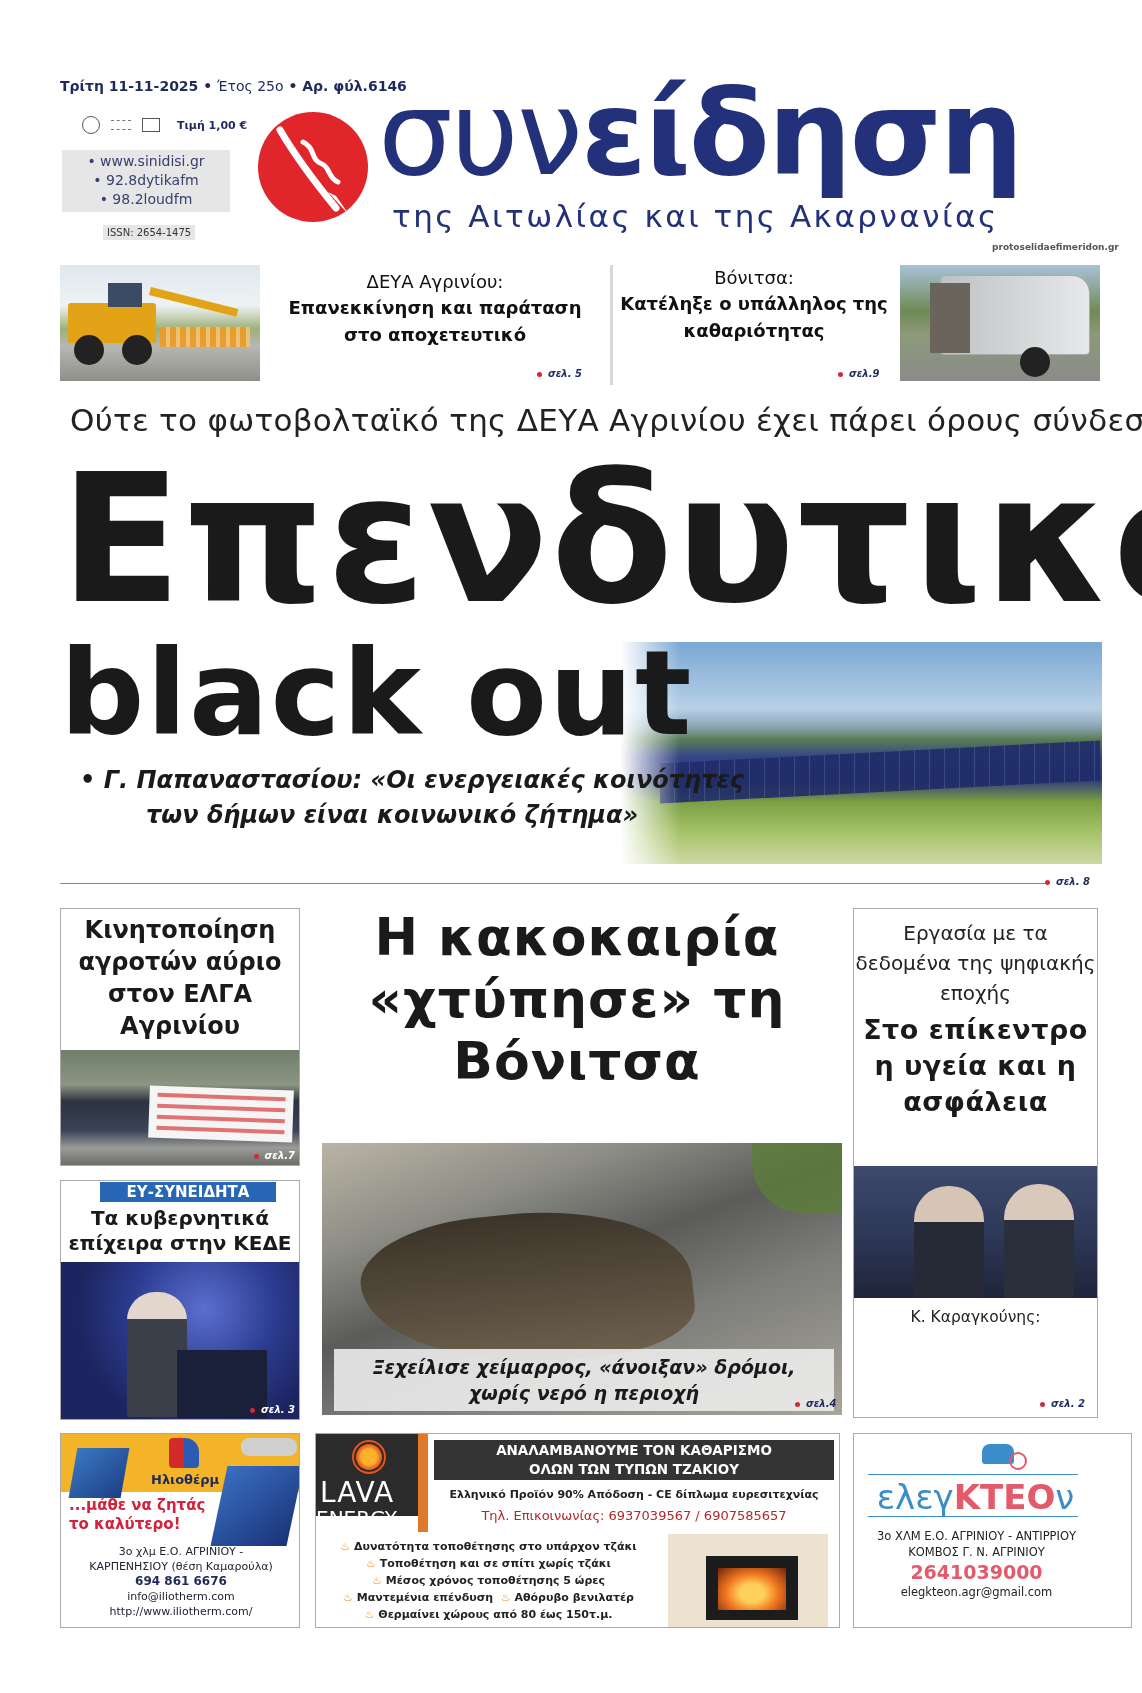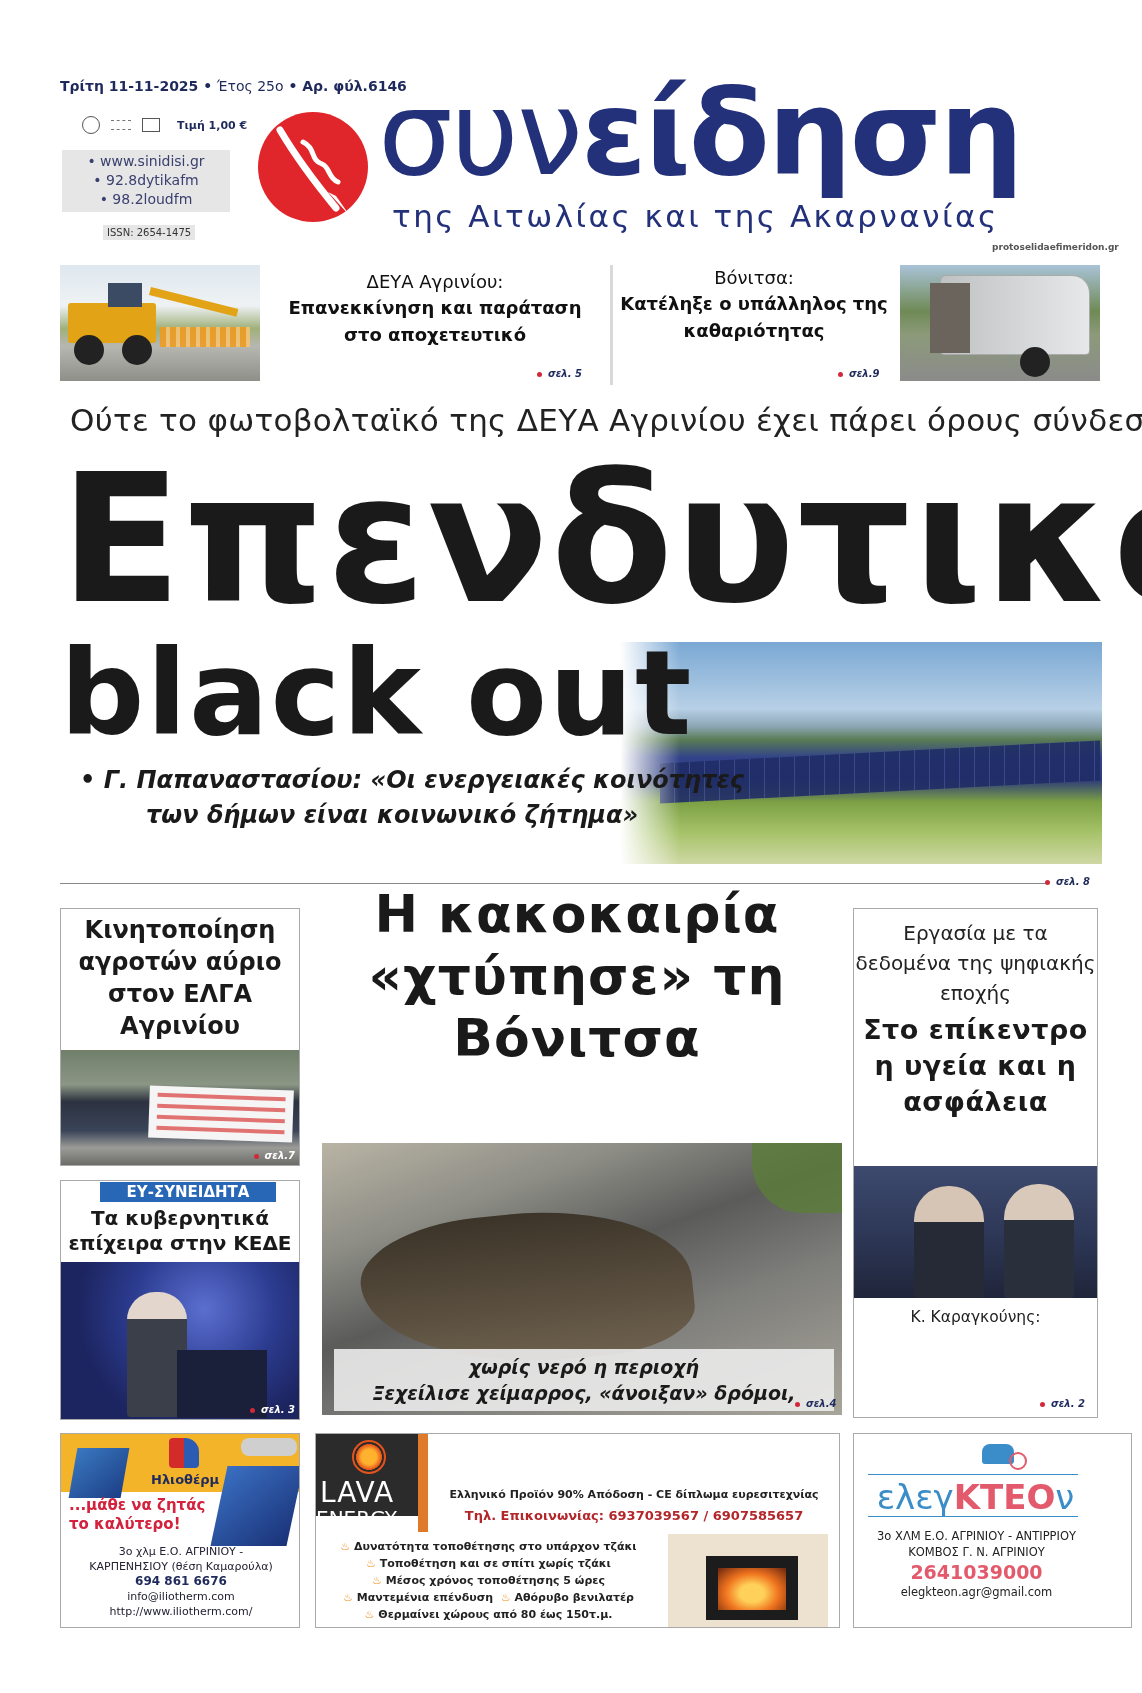--- a/index.html
+++ b/index.html
@@ -83,21 +83,21 @@
   .eu-box { left: 60px; top: 1180px; width: 240px; height: 240px; }
   .eu-label { left: 100px; top: 1182px; width: 176px; height: 20px; background: #2866b6; color: #fff; text-align: center; font-size: 15px; font-weight: bold; line-height: 20px; }
   .eu-title { left: 60px; top: 1206px; width: 240px; text-align: center; font-size: 20px; font-weight: bold; line-height: 25px; color: #1a1a1a; }
   .eu-photo { left: 61px; top: 1262px; width: 238px; height: 157px;
     background: radial-gradient(circle at 60% 30%, #5b6fd0 0%, #2b3b8f 40%, #1d2560 70%), #1d2560; }
   .eu-photo .man { position:absolute; left:66px; top:30px; width:60px; height:125px; background: linear-gradient(180deg,#e3d6cc 0 22%,#3a3f4a 22% 100%); border-radius: 28px 28px 4px 4px; }
   .eu-photo .podium { position:absolute; left:116px; top:88px; width:90px; height:68px; background:#1a1f3a; }
   .eu-photo .pref { position:absolute; right:4px; bottom:4px; color:#fff; }
 
   
-  .center-head { left: 318px; top: 883px; width: 518px; text-align: center; font-size: 52px; font-weight: bold; line-height: 62px; color: #1a1a1a; letter-spacing: 1px; }
+  .center-head { left: 318px; top: 906px; width: 518px; text-align: center; font-size: 52px; font-weight: bold; line-height: 62px; color: #1a1a1a; letter-spacing: 1px; }
   .crack-photo { left: 322px; top: 1143px; width: 520px; height: 272px;
     background: linear-gradient(160deg,#b9b4a4 0%,#8c8c85 25%,#5b5b5a 45%,#7d7d7a 65%,#a8a59a 100%); }
   .crack-photo .hole { position:absolute; left:40px; top:70px; width:330px; height:150px; background: linear-gradient(180deg,#3c3429,#6d604d); border-radius: 40% 60% 30% 70%; transform: rotate(-6deg); }
   .crack-photo .grass { position:absolute; right:0; top:0; width:90px; height:70px; background:#5d7d3a; opacity:.8; border-radius: 0 0 0 50px; }
   .crack-caption { left: 334px; top: 1349px; width: 500px; height: 62px; background: rgba(235,235,235,0.9); text-align: center; font-size: 19px; font-style: italic; font-weight: bold; line-height: 26px; color: #1a1a1a; padding-top: 5px; }
   .crack-ref { left: 795px; top: 1398px; }
 
   
   .health-box { left: 853px; top: 908px; width: 245px; height: 510px; }
   .health-kicker { left: 853px; top: 918px; width: 245px; text-align: center; font-size: 20px; line-height: 30px; color: #222; }
@@ -123,21 +123,21 @@
   .ad1 .info .phone { font-weight:bold; font-size:12px; color:#1f2a5c; }
 
   .ad2 { left: 315px; top: 1433px; width: 525px; height: 195px; }
   .ad2 .logo { position:absolute; left:0; top:0; width:112px; height:82px; background:#2b2b2b; }
   .ad2 .logo .flame { position:absolute; left:36px; top:6px; width:34px; height:34px; border-radius:50%; background: radial-gradient(circle,#ffb22e 0 35%,#e4531b 60%,#2b2b2b 62%); border:2px solid #e4531b; }
   .ad2 .logo .w1 { position:absolute; left:4px; top:42px; font-size:28px; color:#fff; letter-spacing:1px; }
   .ad2 .logo .w2 { position:absolute; left:0; top:72px; font-size:20px; color:#fff; }
   .ad2 .logo .stripe { position:absolute; right:0; top:0; width:10px; height:98px; background:#e07a2b; }
   .ad2 .topbar { position:absolute; left:118px; top:6px; width:400px; height:40px; background:#343434; color:#fff; text-align:center; font-size:13.5px; font-weight:bold; line-height:19px; padding-top:1px; }
   .ad2 .line1 { position:absolute; left:118px; top:54px; width:400px; text-align:center; font-size:11px; font-weight:bold; color:#222; }
-  .ad2 .line2 { position:absolute; left:118px; top:74px; width:400px; text-align:center; font-size:13px; font-weight:bold; color:#b3262a; }
+  .ad2 .line2 { position:absolute; left:118px; top:74px; width:400px; text-align:center; font-size:13px; font-weight:normal; color:#b3262a; }
   .ad2 .feats { position:absolute; left:0; top:104px; width:345px; text-align:center; font-size:11px; font-weight:bold; color:#222; line-height:17px; }
   .ad2 .feats .fl { color:#f08a1b; }
   .ad2 .fireplace { position:absolute; left:352px; top:100px; width:160px; height:94px; background:#ede2cf; }
   .ad2 .fireplace .insert { position:absolute; left:38px; top:22px; width:92px; height:64px; background:#1c1c1c; }
   .ad2 .fireplace .fire { position:absolute; left:50px; top:34px; width:68px; height:42px; background: radial-gradient(ellipse at 50% 60%,#ffd15a 0 25%,#f0741f 55%,#6b240d 100%); }
 
   .ad3 { left: 853px; top: 1433px; width: 279px; height: 195px; }
   .ad3 .car { position:absolute; left:128px; top:10px; width:32px; height:20px; background:#3a8dc8; border-radius:8px 8px 3px 3px; }
   .ad3 .mag { position:absolute; left:155px; top:18px; width:18px; height:18px; border:2px solid #e25a6b; border-radius:50%; }
   .ad3 .hr1, .ad3 .hr2 { position:absolute; left:14px; width:210px; height:1px; background:#3a8dc8; }
@@ -245,22 +245,22 @@
     <div class="podium"></div>
   <span class="pref pageref"><span class="dot"></span><span style="color:#fff">σελ. 3</span></span>
 </div>
 
 <div class="abs center-head">Η κακοκαιρία «χτύπησε» τη Βόνιτσα</div>
 <div class="abs photo crack-photo">
   <div class="hole"></div>
     <div class="grass"></div>
 </div>
 <div class="abs crack-caption">
+  <div>Ξεχείλισε χείμαρρος, «άνοιξαν» δρόμοι,</div>
   <div>χωρίς  νερό η περιοχή</div>
-  <div>Ξεχείλισε χείμαρρος, «άνοιξαν» δρόμοι,</div>
 </div>
 <div class="abs pageref crack-ref"><span class="dot"></span><span>σελ.4</span></div>
 
 <div class="abs box health-box"></div>
 <div class="abs health-kicker">Εργασία με τα δεδομένα της ψηφιακής εποχής</div>
 <div class="abs health-title">Στο επίκεντρο η υγεία και η ασφάλεια</div>
 <div class="abs photo health-photo">
     <div class="m1"></div>
     <div class="m2"></div>
   </div>
@@ -288,20 +288,24 @@
     <div>http://www.iliotherm.com/</div>
   </div>
 </div>
 
 <div class="abs ad ad2">
   <div class="logo">
     <div class="flame"></div>
     <div class="w1">LAVA</div>
     <div class="w2">ENERGY</div>
     <div class="stripe"></div>
+  </div>
+  <div class="topbar">
+    <div>ΑΝΑΛΑΜΒΑΝΟΥΜΕ ΤΟΝ ΚΑΘΑΡΙΣΜΟ</div>
+    <div>ΟΛΩΝ ΤΩΝ ΤΥΠΩΝ ΤΖΑΚΙΟΥ</div>
   </div>
   <div class="line1">Ελληνικό Προϊόν 90% Απόδοση - CE δίπλωμα ευρεσιτεχνίας</div>
   <div class="line2">Τηλ. Επικοινωνίας: 6937039567 / 6907585657</div>
   <div class="feats">
     <div><span class="fl">♨ </span><span>Δυνατότητα τοποθέτησης στο υπάρχον τζάκι</span></div>
     <div><span class="fl">♨ </span><span>Τοποθέτηση και σε σπίτι χωρίς τζάκι</span></div>
     <div><span class="fl">♨ </span><span>Μέσος χρόνος τοποθέτησης 5 ώρες</span></div>
     <div><span class="fl">♨ </span><span>Μαντεμένια επένδυση</span>&nbsp; <span class="fl">♨ </span><span>Αθόρυβο βενιλατέρ</span></div>
     <div><span class="fl">♨ </span><span>Θερμαίνει χώρους από 80 έως 150τ.μ.</span></div>
   </div>

